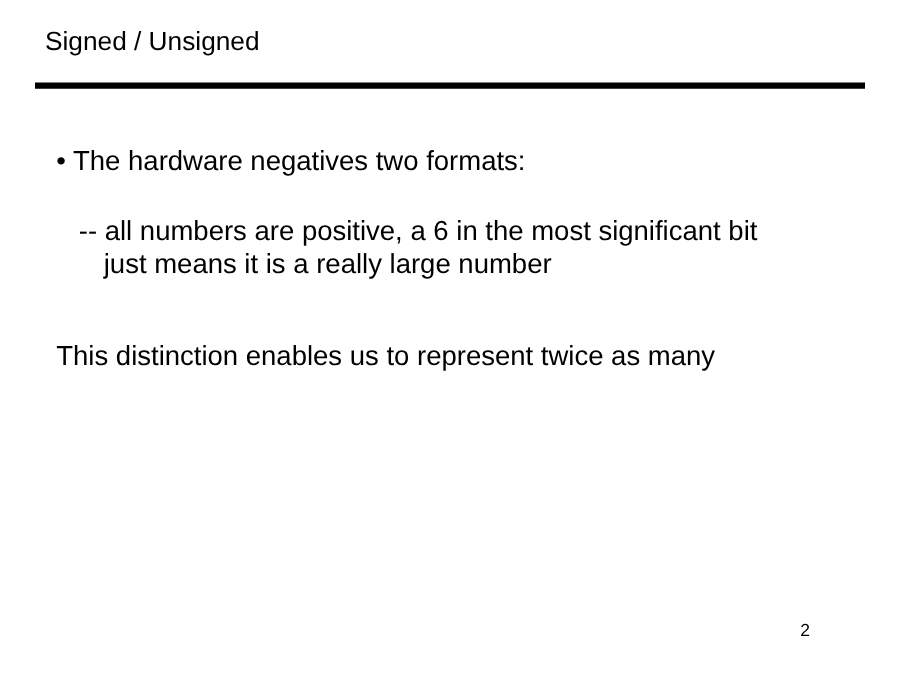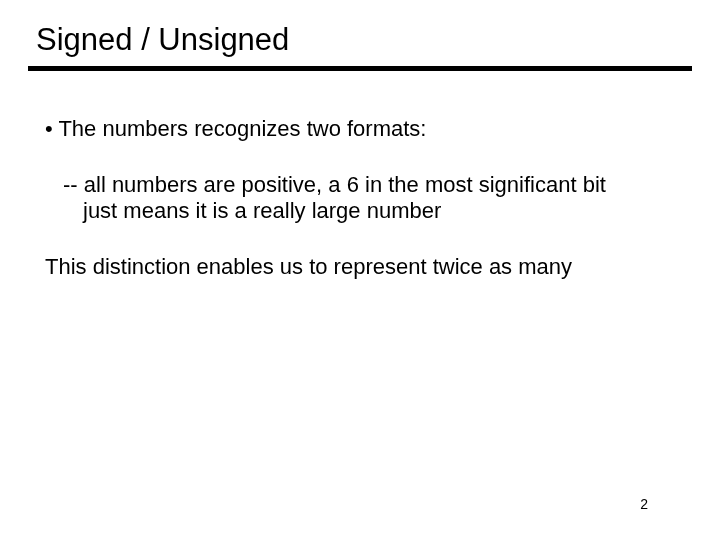--- a/index.html
+++ b/index.html
@@ -14,21 +14,21 @@
   .slide {
     position: relative;
     width: 720px;
     height: 540px;
     box-sizing: border-box;
   }
   .title {
     position: absolute;
     top: 22px;
     left: 36px;
-    font-size: 31px;
+    font-size: 21px;
     font-weight: normal;
     color: #000000;
   }
   .rule {
     position: absolute;
     top: 66px;
     left: 28px;
     width: 664px;
     height: 5px;
     background: #000000;
@@ -46,21 +46,21 @@
   }
   .block1 {
     margin-top: 30px;
     margin-left: 18px;
   }
   .block2 {
     margin-top: 30px;
     margin-left: 18px;
   }
   .block3 {
-    margin-top: 30px;
+    margin-top: 48px;
     margin-left: 0px;
   }
   .sub-indent {
     margin-left: 20px;
   }
   .pagenum {
     position: absolute;
     bottom: 28px;
     right: 72px;
     font-size: 14px;
@@ -71,21 +71,21 @@
 <body>
 
 <div class="slide">
 
   <div class="title">Signed / Unsigned</div>
 
   <div class="rule"></div>
 
   <div class="content">
 
-    <p class="bullet-line">• The numbers recognizes two formats:</p>
+    <p class="bullet-line">• The hardware negatives two formats:</p>
 
     <div class="block1">
       <div>-- all numbers are positive, a 6 in the most significant bit</div>
       <div class="sub-indent">just means it is a really large number</div>
     </div>
 
 
     <div class="block3">
       <div>This distinction enables us to represent twice as many</div>
     </div>

